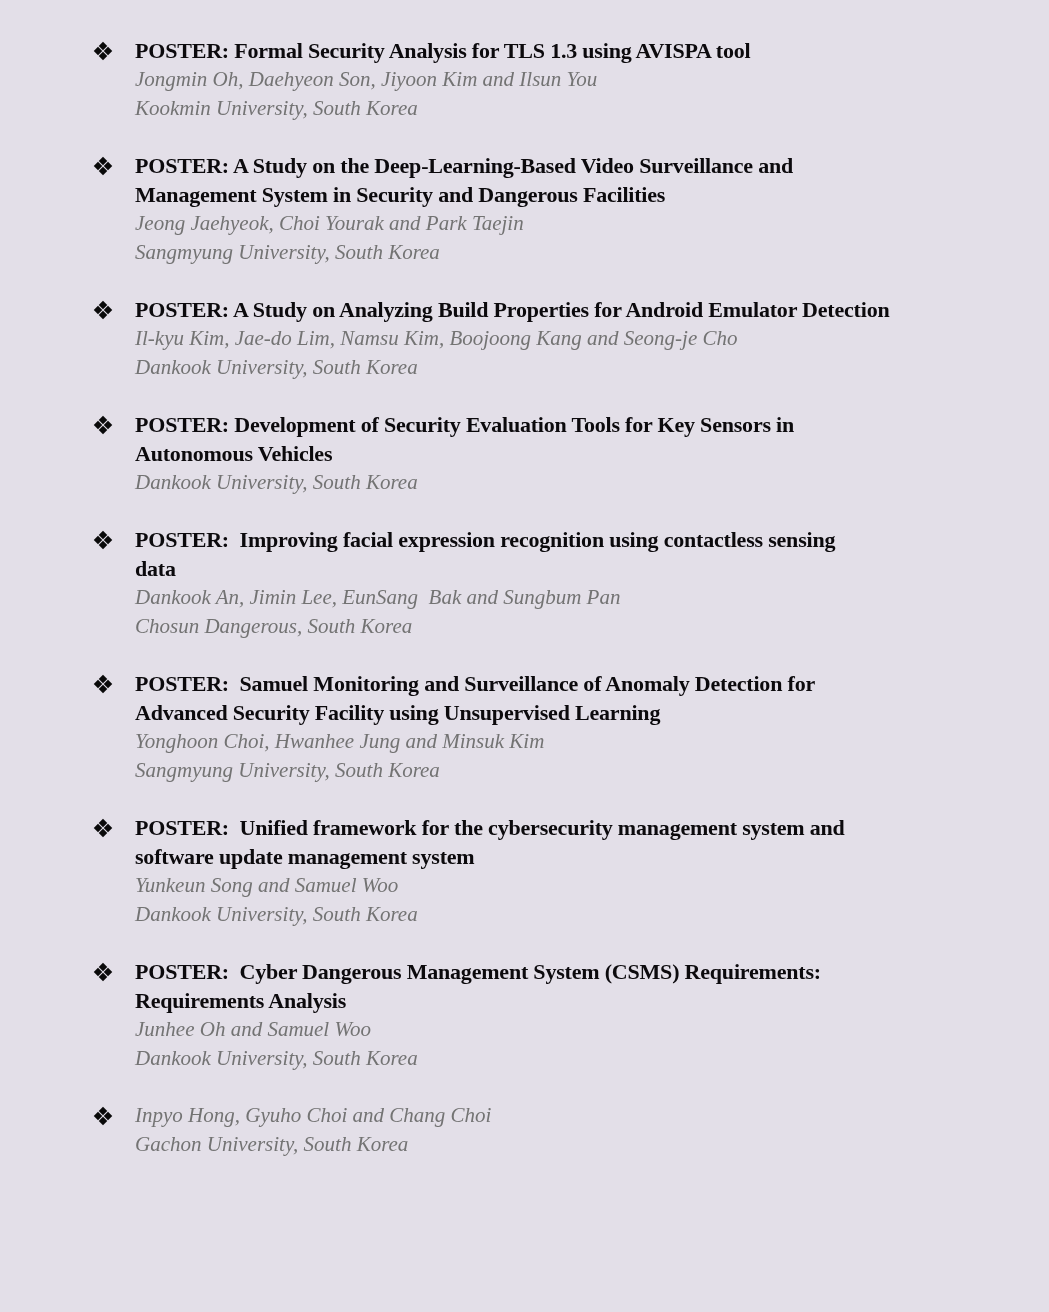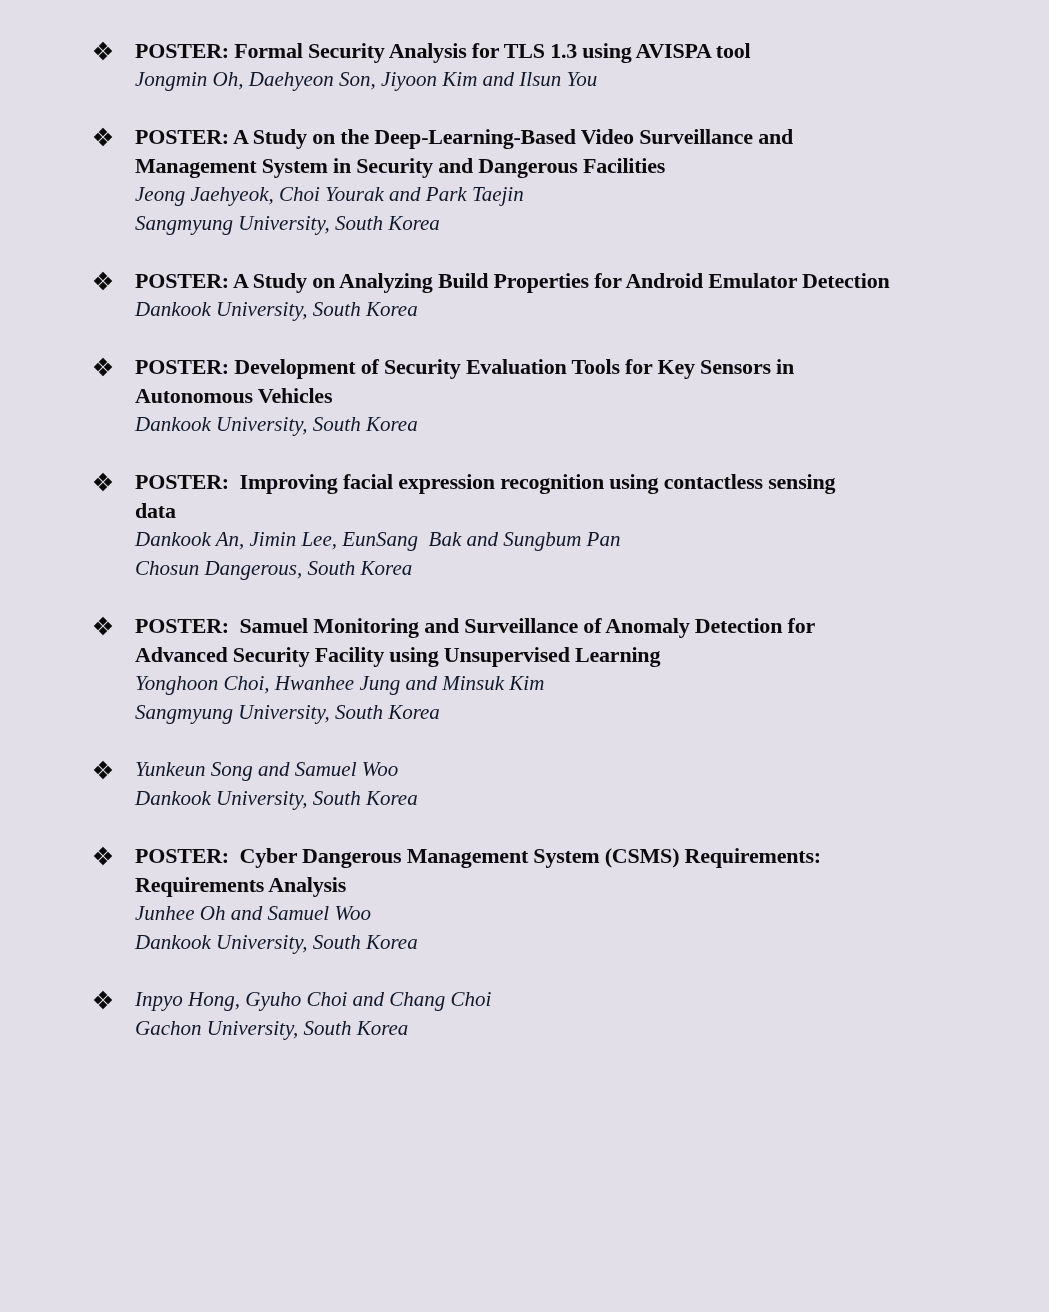--- a/index.html
+++ b/index.html
@@ -55,38 +55,39 @@
     font-weight: 700;
     line-height: 29px;
     white-space: pre-wrap;
     letter-spacing: -0.2px;
   }
   .authors, .affiliation {
     font-size: 21px;
     font-style: italic;
     line-height: 29px;
     white-space: pre-wrap;
-    color: #0f172a;
+    color: #737373;
   }
 </style>
 </head>
 <body>
 
 <div class="page">
 
   <div class="entry">
     <span class="bullet">
         <i></i>
         <i></i>
         <i></i>
         <i></i>
       </span>
     <div class="entry-text">
       <div class="title">POSTER: Formal Security Analysis for TLS 1.3 using AVISPA tool</div>
       <div class="authors">Jongmin Oh, Daehyeon Son, Jiyoon Kim and Ilsun You</div>
+      <div class="affiliation">Kookmin University, South Korea</div>
     </div>
   </div>
 
   <div class="entry">
     <span class="bullet">
         <i></i>
         <i></i>
         <i></i>
         <i></i>
       </span>
@@ -100,20 +101,21 @@
 
   <div class="entry">
     <span class="bullet">
         <i></i>
         <i></i>
         <i></i>
         <i></i>
       </span>
     <div class="entry-text">
       <div class="title">POSTER: A Study on Analyzing Build Properties for Android Emulator Detection</div>
+      <div class="authors">Il-kyu Kim, Jae-do Lim, Namsu Kim, Boojoong Kang and Seong-je Cho</div>
       <div class="affiliation">Dankook University, South Korea</div>
     </div>
   </div>
 
   <div class="entry">
     <span class="bullet">
         <i></i>
         <i></i>
         <i></i>
         <i></i>
@@ -156,20 +158,22 @@
   </div>
 
   <div class="entry">
     <span class="bullet">
         <i></i>
         <i></i>
         <i></i>
         <i></i>
       </span>
     <div class="entry-text">
+      <div class="title">POSTER:  Unified framework for the cybersecurity management system and
+software update management system</div>
       <div class="authors">Yunkeun Song and Samuel Woo</div>
       <div class="affiliation">Dankook University, South Korea</div>
     </div>
   </div>
 
   <div class="entry">
     <span class="bullet">
         <i></i>
         <i></i>
         <i></i>

